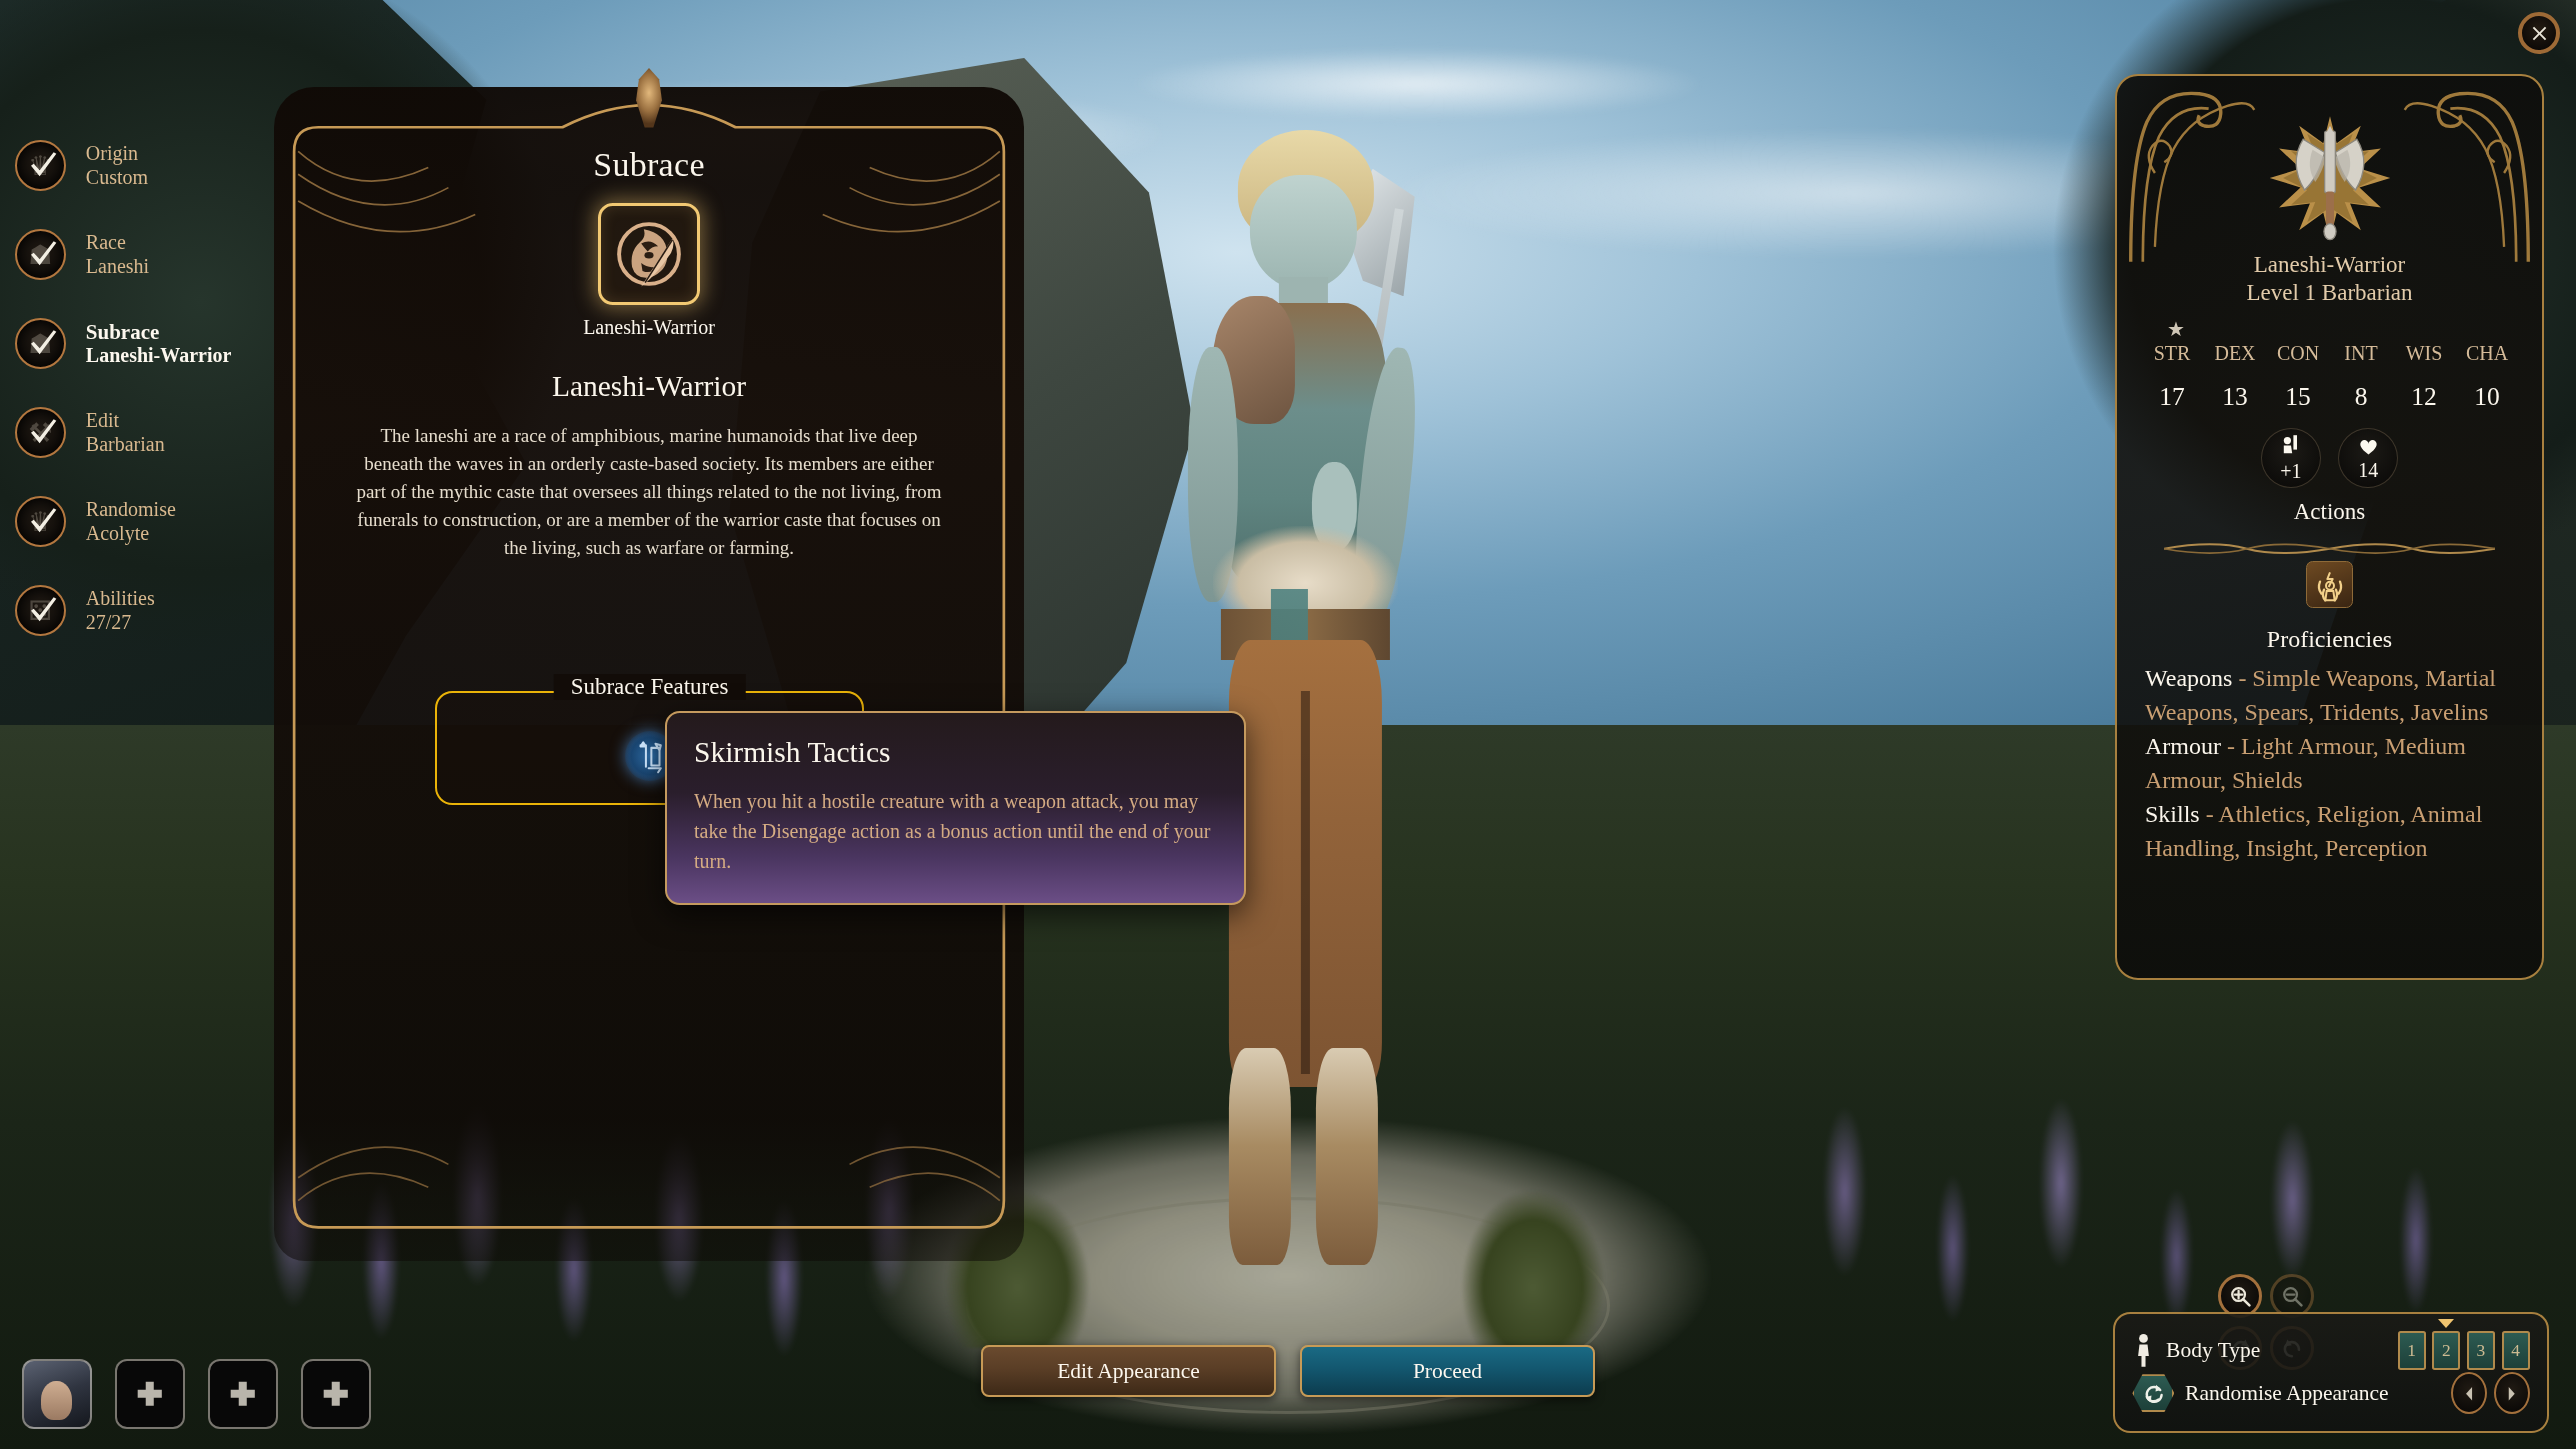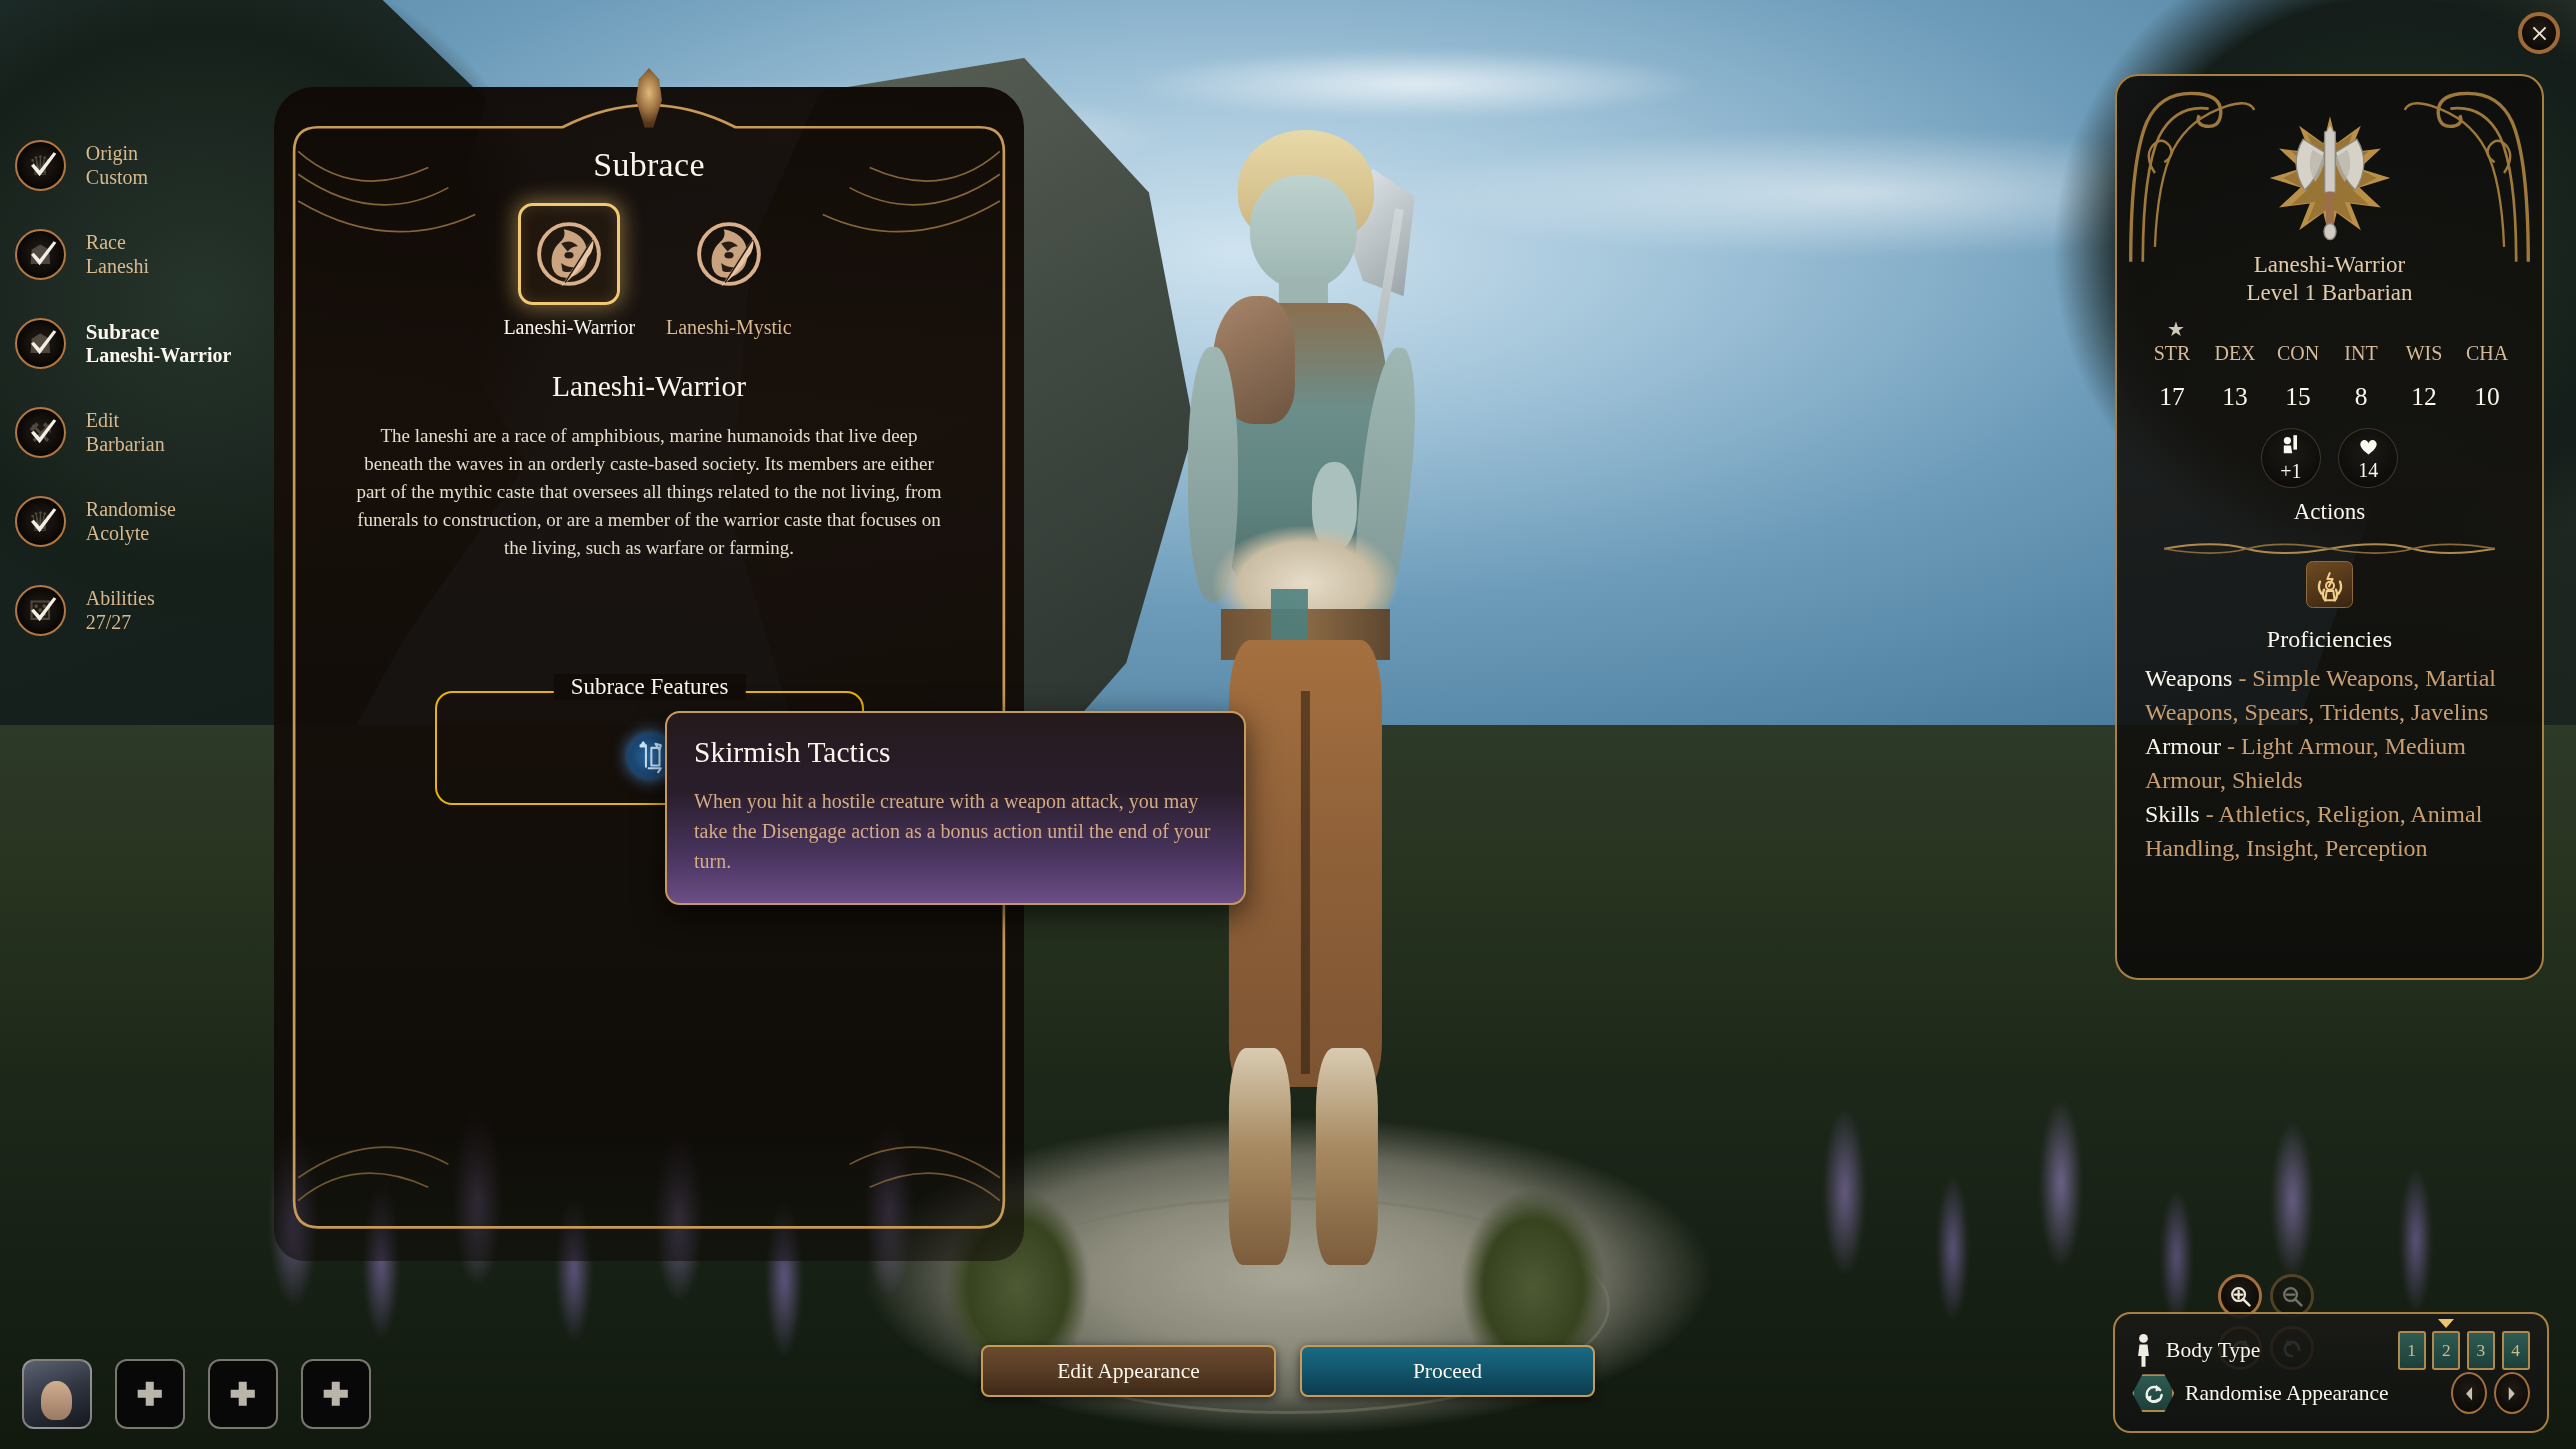--- a/index.html
+++ b/index.html
@@ -509,34 +509,20 @@
                 <path d="M52 22 Q86 28 88 58 Q90 86 62 96 Q40 100 34 80 Q30 56 46 42 Q56 34 52 22 Z" fill="#d9b08a" opacity=".92"></path>
                 <path d="M48 44 Q62 36 74 48 Q64 48 58 56 Q52 50 48 44 Z" fill="#2a1d13"></path>
                 <ellipse cx="60" cy="62" rx="7" ry="5" fill="#2a1d13"></ellipse>
                 <path d="M48 74 Q60 84 76 78 Q64 92 50 86 Z" fill="#2a1d13"></path>
                 <path d="M96 36 Q70 76 48 110 Q72 92 94 58 Q100 46 96 36 Z" fill="#e8c6a4"></path>
                 <path d="M96 38 L54 104" stroke="#2a1d13" stroke-width="2.5" fill="none"></path>
               </svg></span>
           </div>
           <div class="choice-label">Laneshi-Warrior</div>
         </div>
-        <div class="choice">
-          <div class="choice-tile">
-            <span class="race-icon"><svg width="78" height="78" viewBox="0 0 120 120">
-                <circle cx="60" cy="60" r="46" fill="none" stroke="#d9b08a" stroke-width="6"></circle>
-                <path d="M52 22 Q86 28 88 58 Q90 86 62 96 Q40 100 34 80 Q30 56 46 42 Q56 34 52 22 Z" fill="#d9b08a" opacity=".92"></path>
-                <path d="M48 44 Q62 36 74 48 Q64 48 58 56 Q52 50 48 44 Z" fill="#2a1d13"></path>
-                <ellipse cx="60" cy="62" rx="7" ry="5" fill="#2a1d13"></ellipse>
-                <path d="M48 74 Q60 84 76 78 Q64 92 50 86 Z" fill="#2a1d13"></path>
-                <path d="M96 36 Q70 76 48 110 Q72 92 94 58 Q100 46 96 36 Z" fill="#e8c6a4"></path>
-                <path d="M96 38 L54 104" stroke="#2a1d13" stroke-width="2.5" fill="none"></path>
-              </svg></span>
-          </div>
-          <div class="choice-label">Laneshi-Mystic</div>
-        </div>
       </div>
 
     <div class="subrace-name">Laneshi-Warrior</div>
     <div class="subrace-desc">The laneshi are a race of amphibious, marine humanoids that live deep beneath the waves in an orderly caste-based society. Its members are either part of the mythic caste that oversees all things related to the not living, from funerals to construction, or are a member of the warrior caste that focuses on the living, such as warfare or farming.</div>
   </div>
 
   <div class="features-box">
     <div class="features-title">Subrace Features</div>
     <div class="feature-icon-wrap">
       <svg width="38" height="38" viewBox="0 0 56 56">

